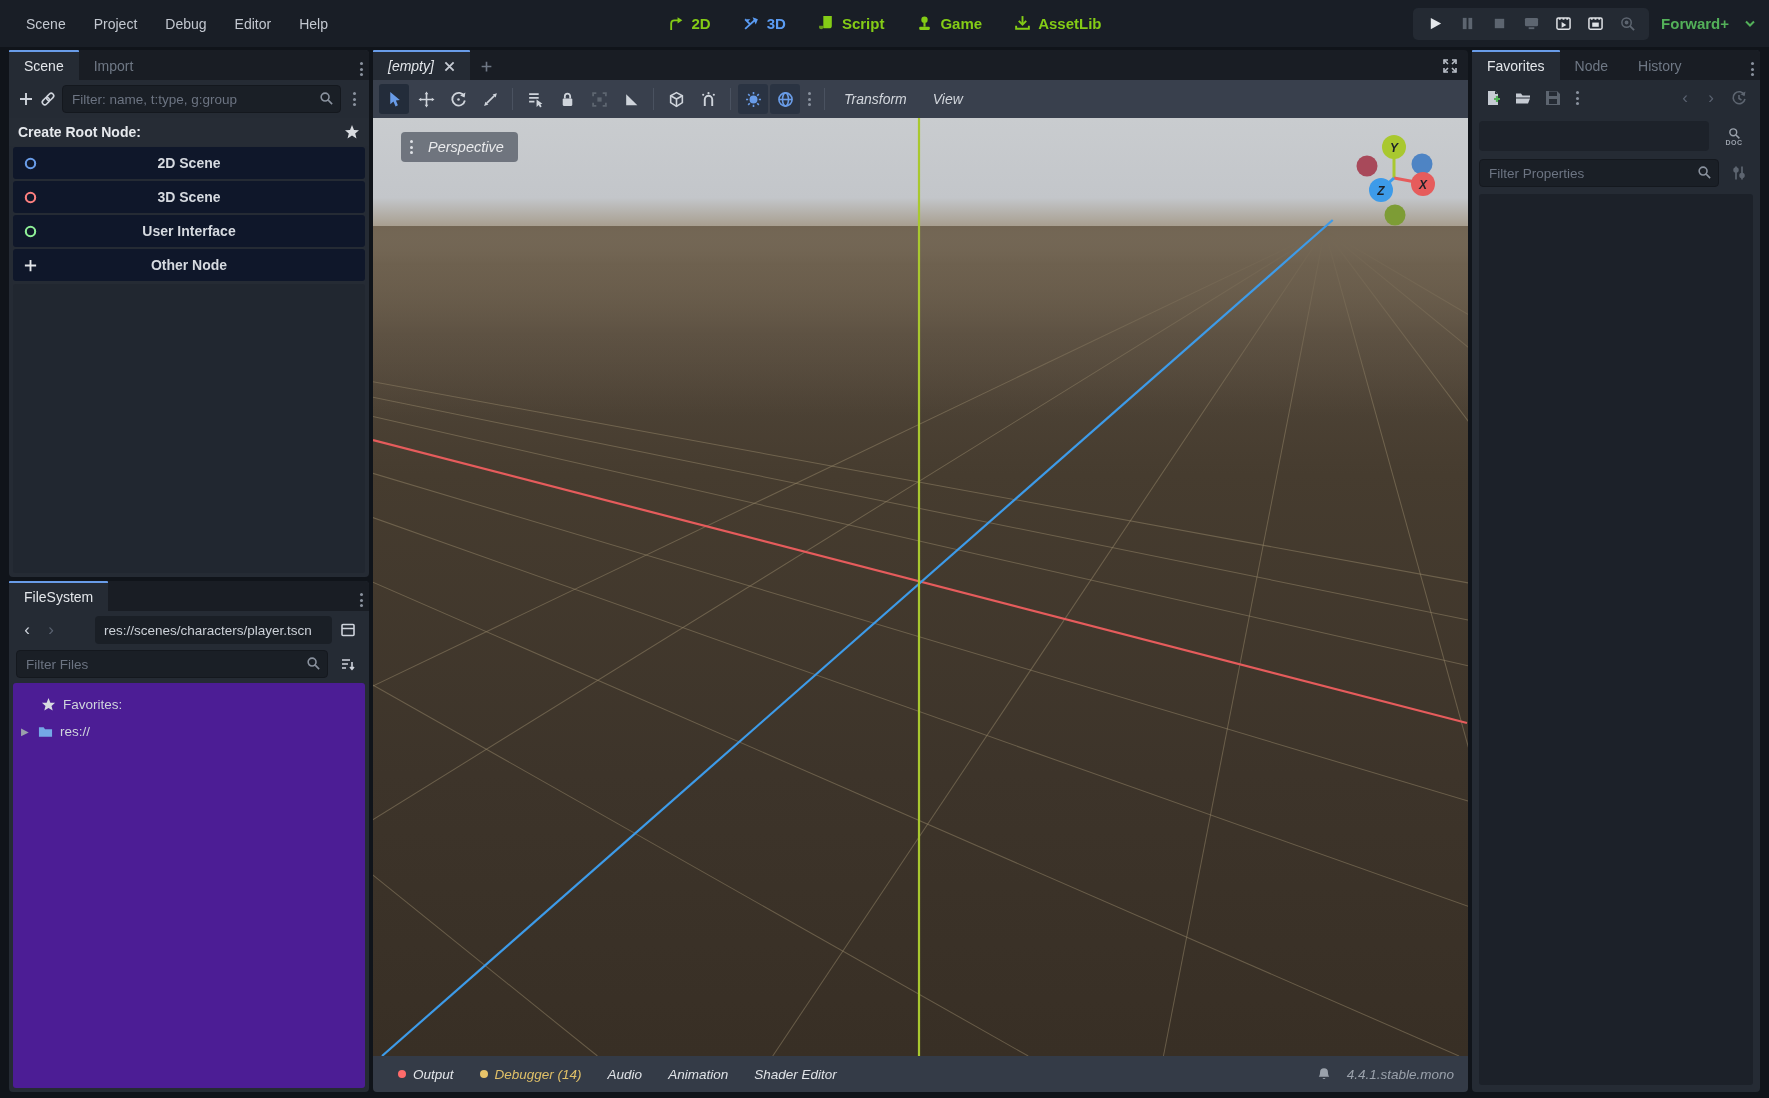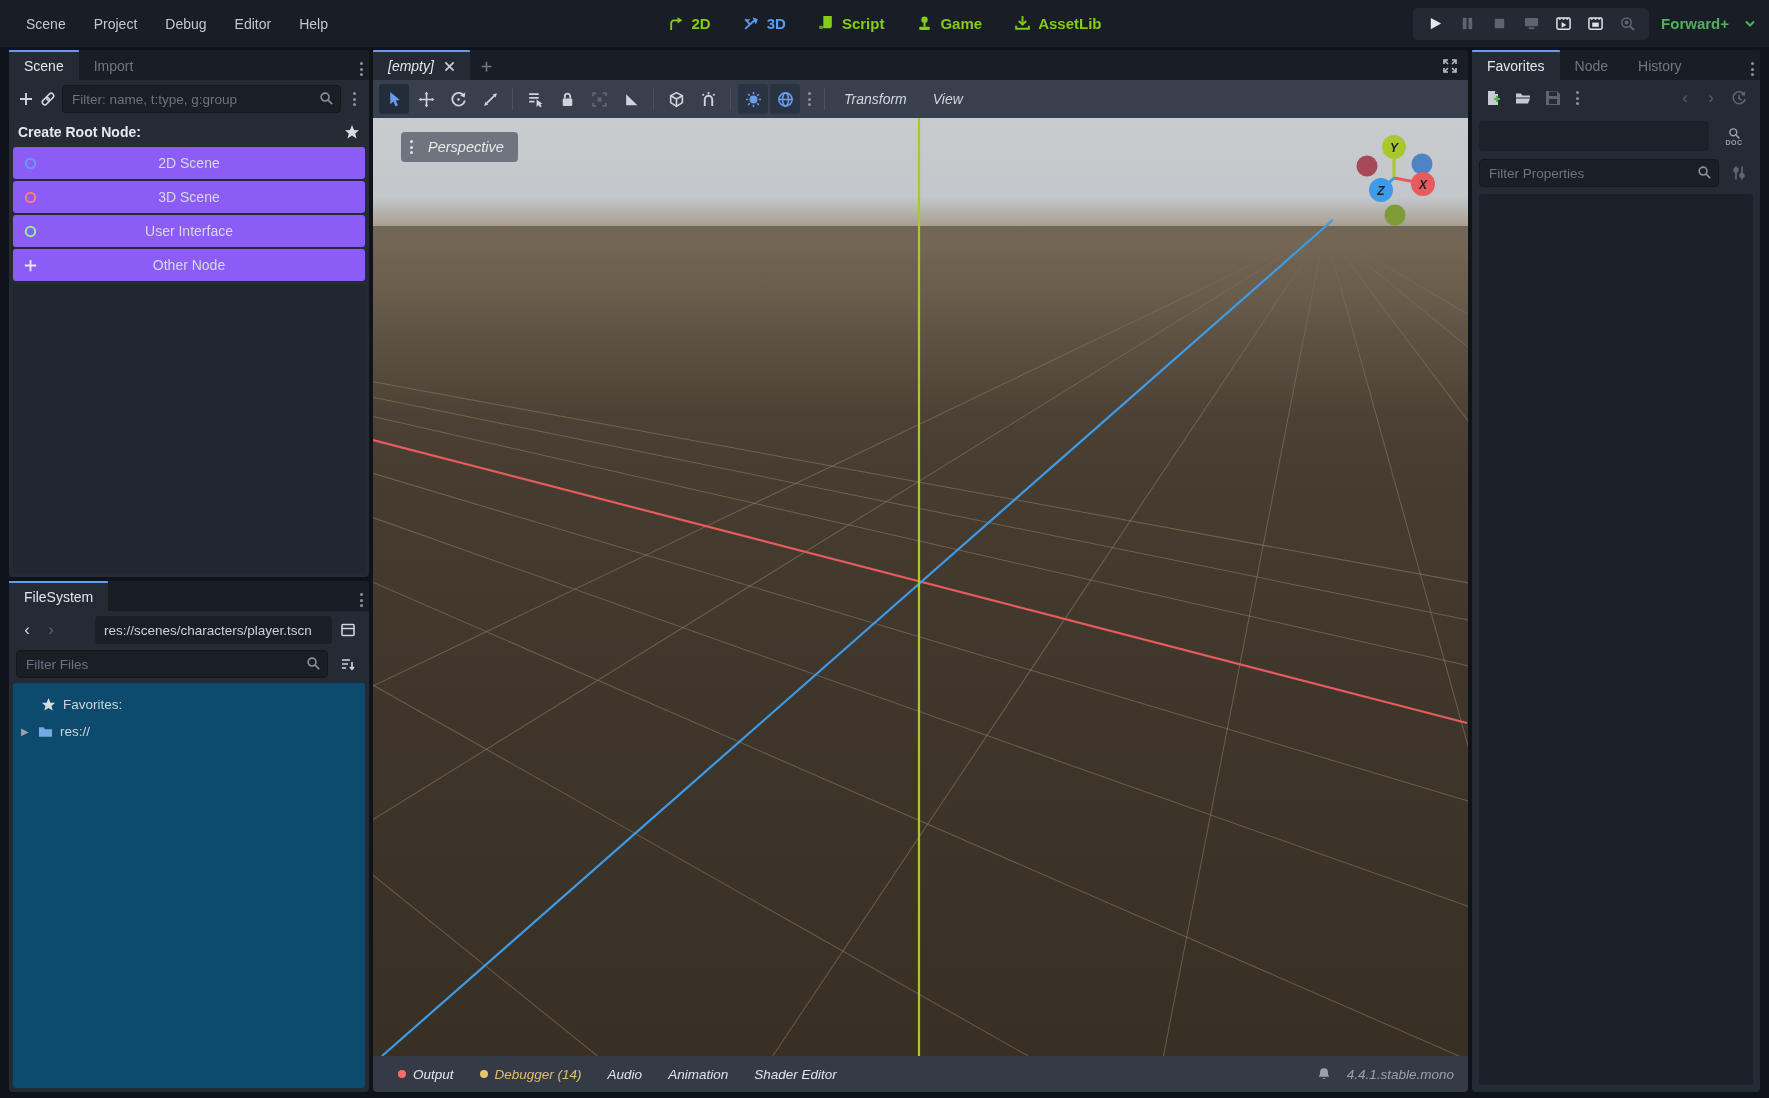--- a/index.html
+++ b/index.html
@@ -37,34 +37,34 @@
   .searchwrap { position:relative; flex:1; }
   .searchwrap input { width:100%; height:28px; background:#1a1f26; border:1px solid #14181e; border-radius:4px;
     color:#cfd4dc; padding:0 30px 0 9px; font-size:13.5px; outline:none; font-family:"Liberation Sans",sans-serif; }
   .searchwrap input::placeholder { color:#6c7482; }
   .searchwrap .mag { position:absolute; right:7px; top:6px; width:15px; height:15px; color:#8a92 9e; color:#8a929e; }
 
   
   .scene-panel { height:527px; flex:none; }
   .dock-toolbar { display:flex; align-items:center; gap:6px; padding:5px 7px 5px 9px; flex:none; }
   .rootnode-header { display:flex; align-items:center; background:#262c35; padding:6px 9px; font-weight:bold; color:#e6e9ed; flex:none; }
-  .node-option { position:relative; height:32px; background:#8b5cf6; border-radius:3px; margin:1px 4px;
-    display:flex; align-items:center; justify-content:center; color:#d6dae0; flex:none; }
+  .node-option { position:relative; height:32px; background:#0f172a; border-radius:3px; margin:1px 4px;
+    display:flex; align-items:center; justify-content:center; color:#d6dae0; flex:none;font-weight:bold; }
   .node-option svg { position:absolute; left:10px; width:15px; height:15px; }
   .scene-empty { flex:1; background:#212730; margin:2px 4px 4px 4px; border-radius:3px; }
 
   
   .fs-panel { flex:1; }
   .fs-nav { display:flex; align-items:center; gap:2px; padding:5px 7px; flex:none; }
   .nav-arrow { width:22px; text-align:center; font-size:17px; color:#cfd4dc; }
   .nav-arrow.dim { color:#5a6270; }
   .pathfield { flex:1; height:28px; background:#1a1f26; border-radius:4px; color:#ccd1d8;
     display:flex; align-items:center; padding:0 9px; font-size:13.5px; white-space:nowrap; overflow:hidden;margin-left:31px; }
   .fs-filter { display:flex; gap:6px; padding:1px 7px 5px 7px; flex:none; align-items:center; }
-  .fs-tree { flex:1; background:#0c4a6e; margin:0 4px 4px 4px; border-radius:3px; padding:8px 6px; }
+  .fs-tree { flex:1; background:#4c1d95; margin:0 4px 4px 4px; border-radius:3px; padding:8px 6px; }
   .tree-row { display:flex; align-items:center; gap:7px; height:27px; color:#cfd4dc; font-size:13.5px; }
   .tree-row svg { width:15px; height:15px; }
   .tw { color:#9aa1ab; font-size:10px; width:10px; }
 
   
   .center-col { flex:1; display:flex; flex-direction:column;font-style:italic; }
   .vp-toolbar { height:38px; background:#39404d; display:flex; align-items:center; gap:2px; padding:0 6px; flex:none; }
   .toolbtn { width:30px; height:30px; display:flex; align-items:center; justify-content:center; border-radius:3px; color:#cfd4db; }
   .toolbtn svg { width:17px; height:17px; }
   .toolbtn.active { background:#232c3a; color:#699ce8; }

